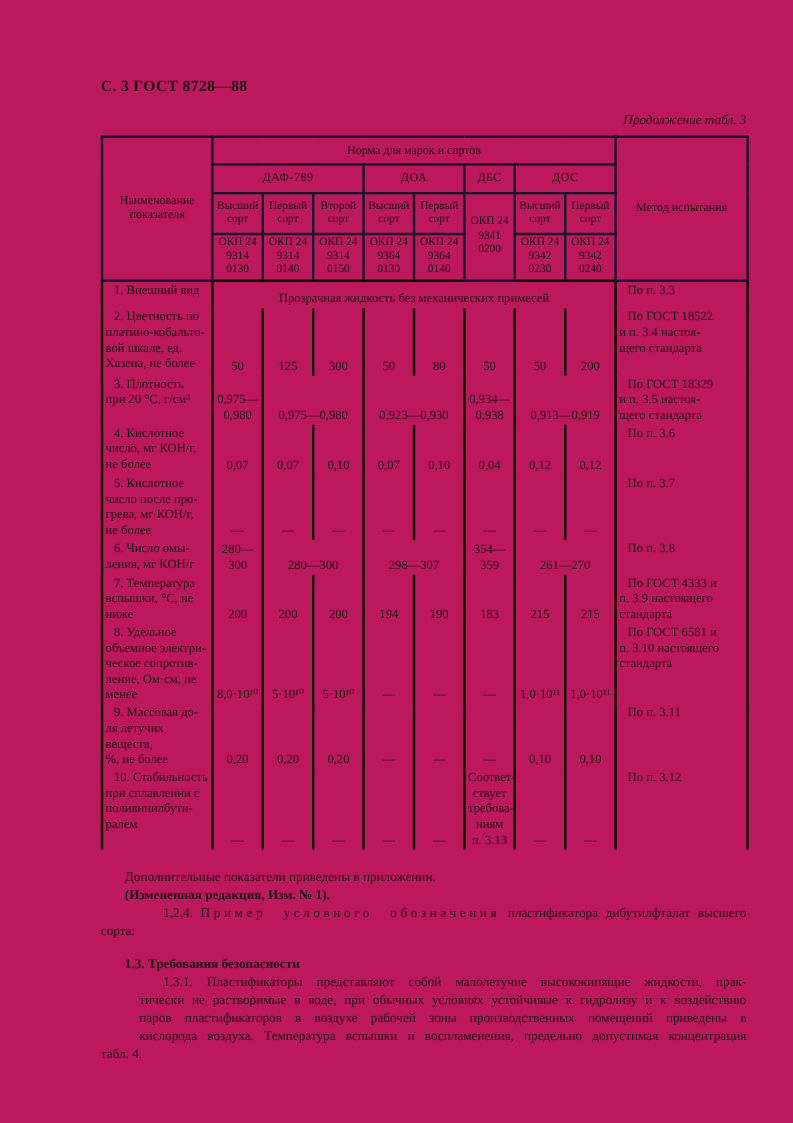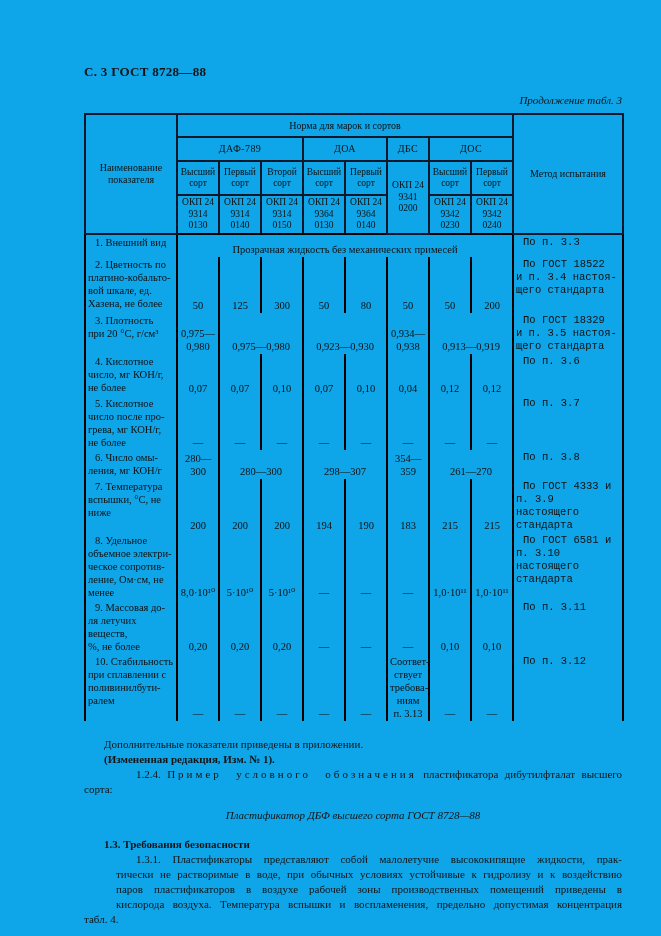--- a/index.html
+++ b/index.html
@@ -1,19 +1,19 @@
 <!DOCTYPE html>
 <html><head>
 <meta charset="utf-8">
 <style>
   html,body{margin:0;padding:0;background:#e8e8e8;}
   .page{
     position:relative;
     width:661px;height:936px;
-    background:#0ea5e9;
+    background:#be185d;
     color:#141414;
     font-family:"Liberation Serif","DejaVu Serif",serif;
     overflow:hidden;
     box-sizing:border-box;
     padding:64px 23px 0 84px;
   }
   .doc-header{
     font-weight:bold;
     font-size:13px;
     letter-spacing:.3px;
@@ -75,21 +75,20 @@
     font-size:10px;
     line-height:12px;
     padding-bottom:3px;
   }
   td.mt{
     border-right:1px solid #000;
     vertical-align:top;
     text-align:left;
     white-space:pre-line;
     text-indent:7px;
-    font-family:Liberation Mono, monospace;
   }
   tr.r0 td{height:20px;}
   tr.r1 td{height:54px;}
   tr.r2 td{height:38px;}
   tr.r3 td{height:40px;}
   tr.r4 td{height:50px;}
   tr.r5 td{height:27px;}
   tr.r6 td{height:38px;}
   tr.r7 td{height:56px;}
   tr.r8 td{height:42px;}
@@ -329,21 +328,20 @@
 
   <div class="text-block mt16">
     <div class="para indent">Дополнительные показатели приведены в приложении.</div>
     <div class="para indent bold">(Измененная редакция, Изм. № 1).</div>
     <div class="para indent jfull">
       <span>1.2.4.</span>
       <span class="spaced">Пример условного обозначения</span>
       <span>пластификатора дибутилфталат высшего</span>
     </div>
     <div class="para">сорта:</div>
-    <div class="example">Пластификатор ДБФ высшего сорта ГОСТ 8728—88</div>
     <div class="para bold title13">1.3. Требования безопасности</div>
     <div class="para indent jfull">1.3.1. Пластификаторы представляют собой малолетучие высококипящие жидкости, прак-</div>
     <div class="para jfull">тически не растворимые в воде, при обычных условиях устойчивые к гидролизу и к воздействию</div>
     <div class="para jfull">паров пластификаторов в воздухе рабочей зоны производственных помещений приведены в</div>
     <div class="para jfull">кислорода воздуха. Температура вспышки и воспламенения, предельно допустимая концентрация</div>
     <div class="para">табл. 4.</div>
   </div>
 
 </div>
 

